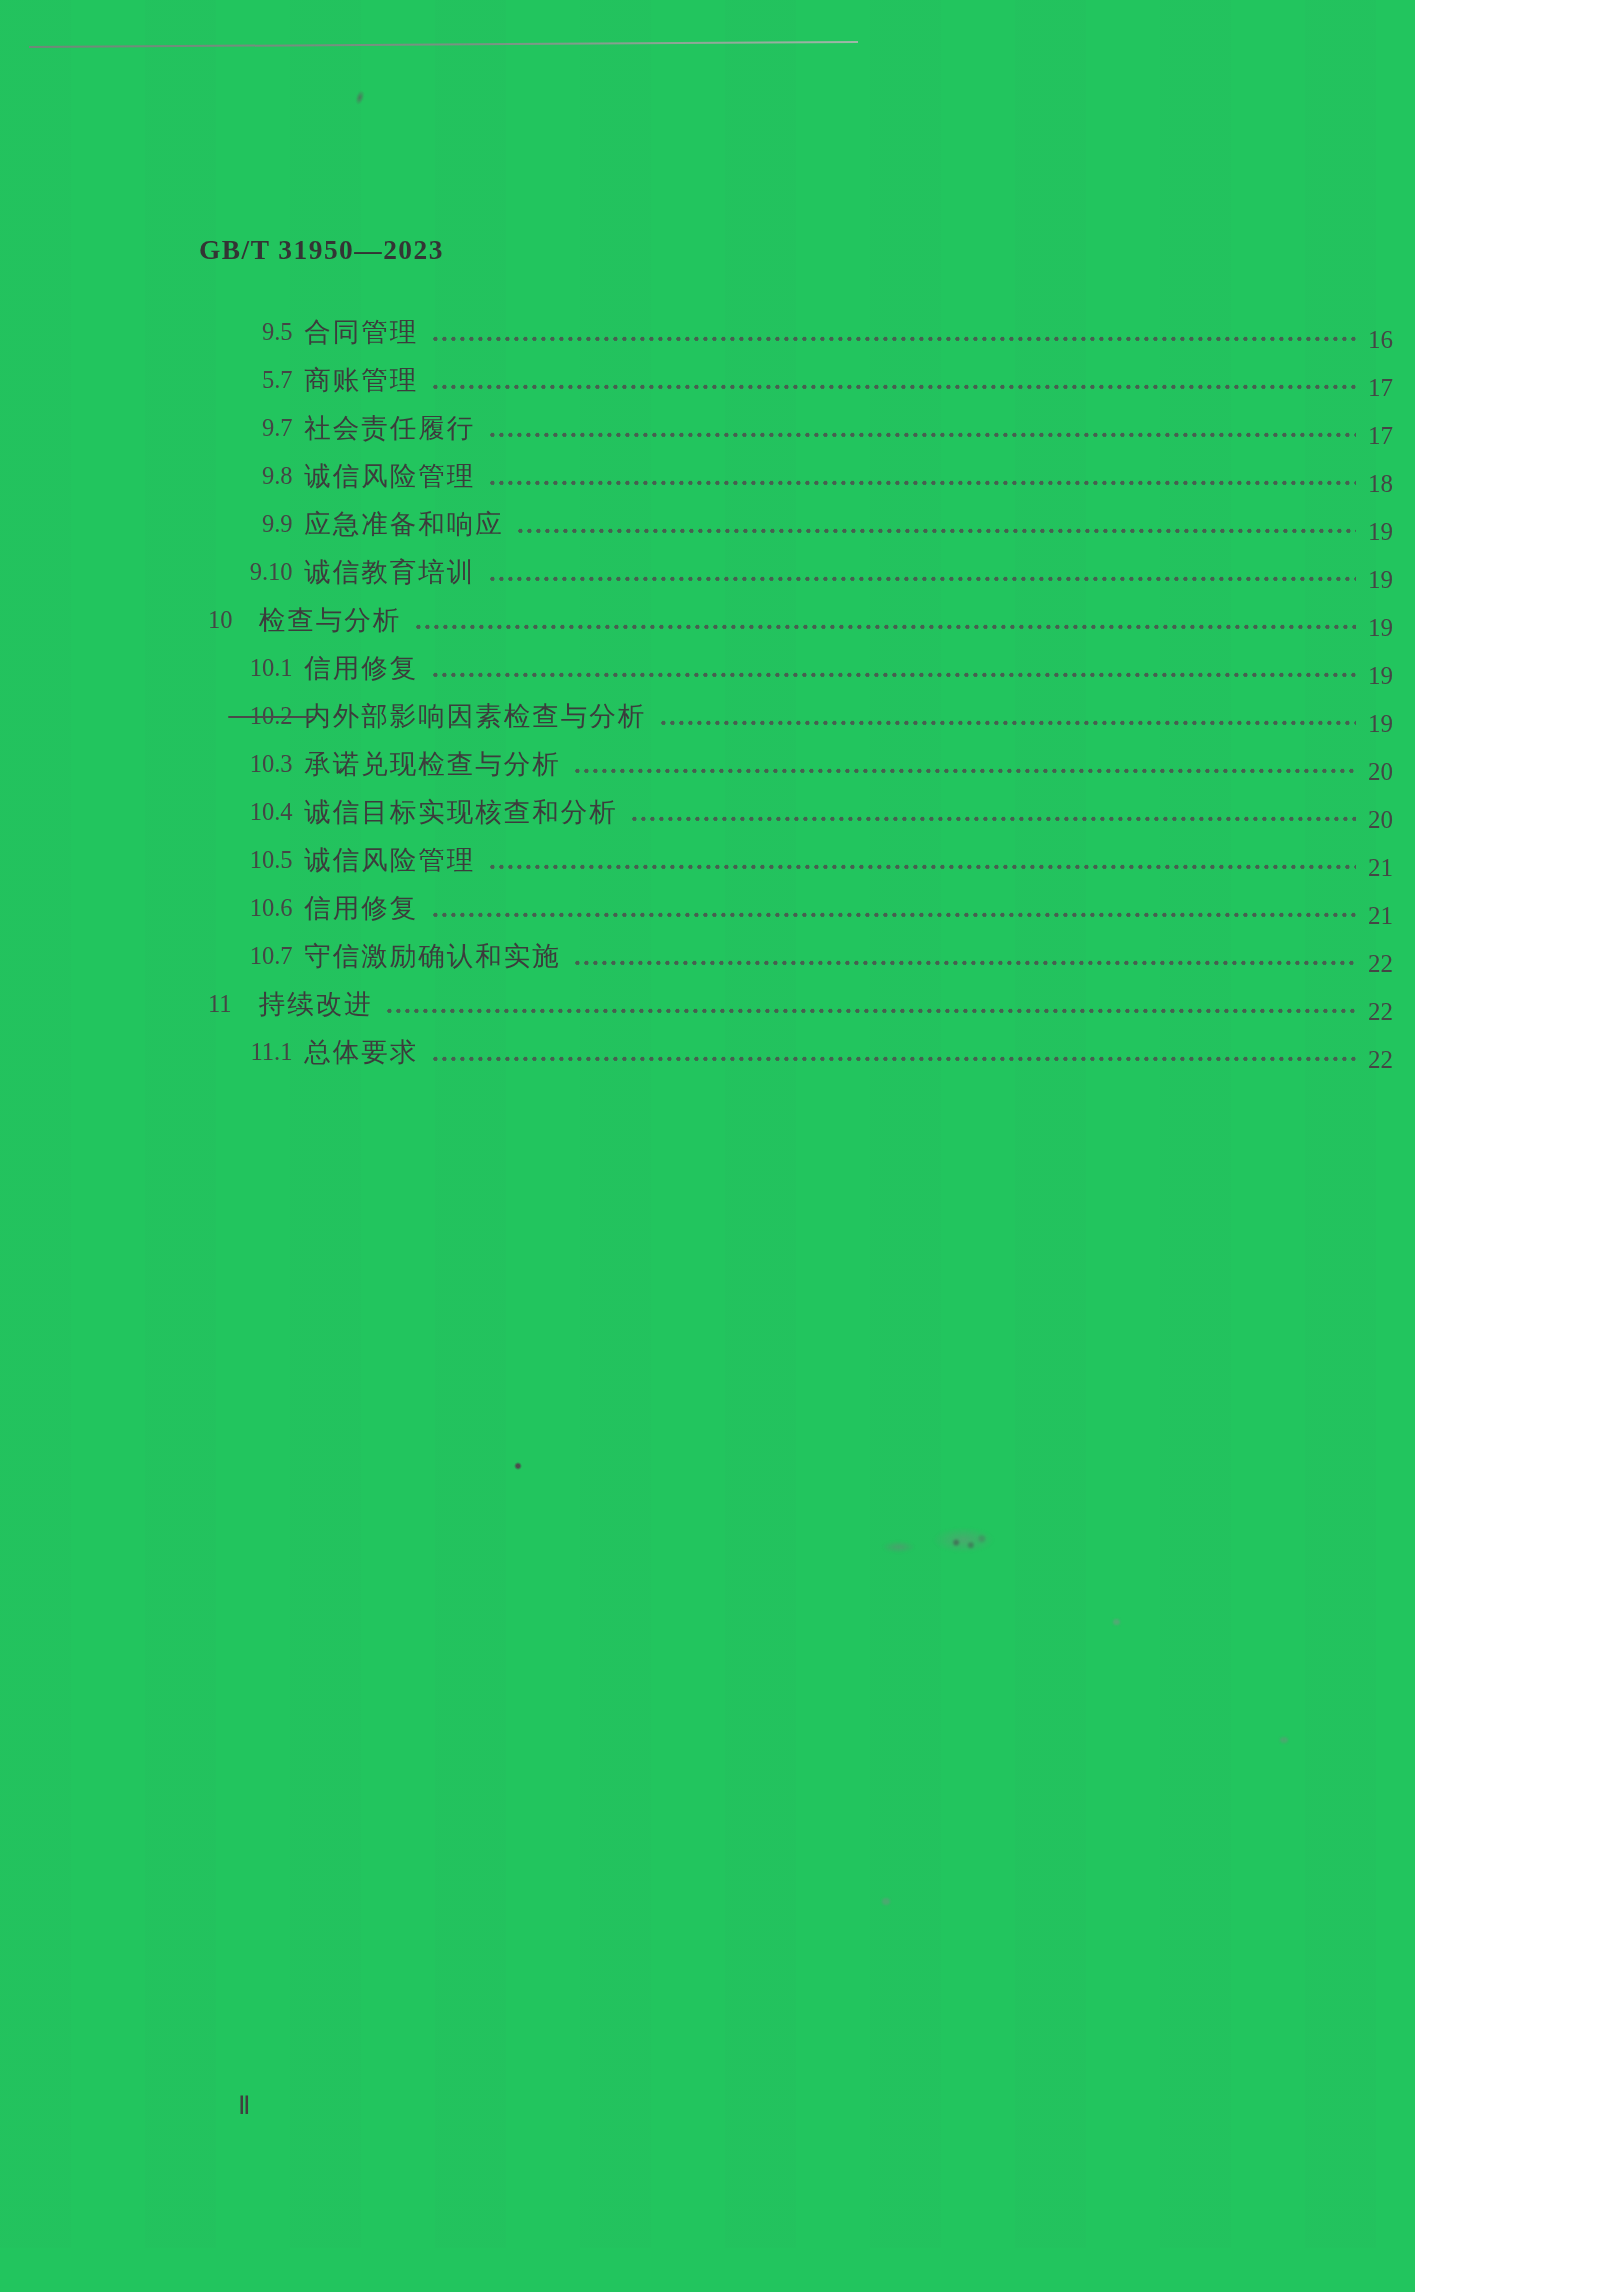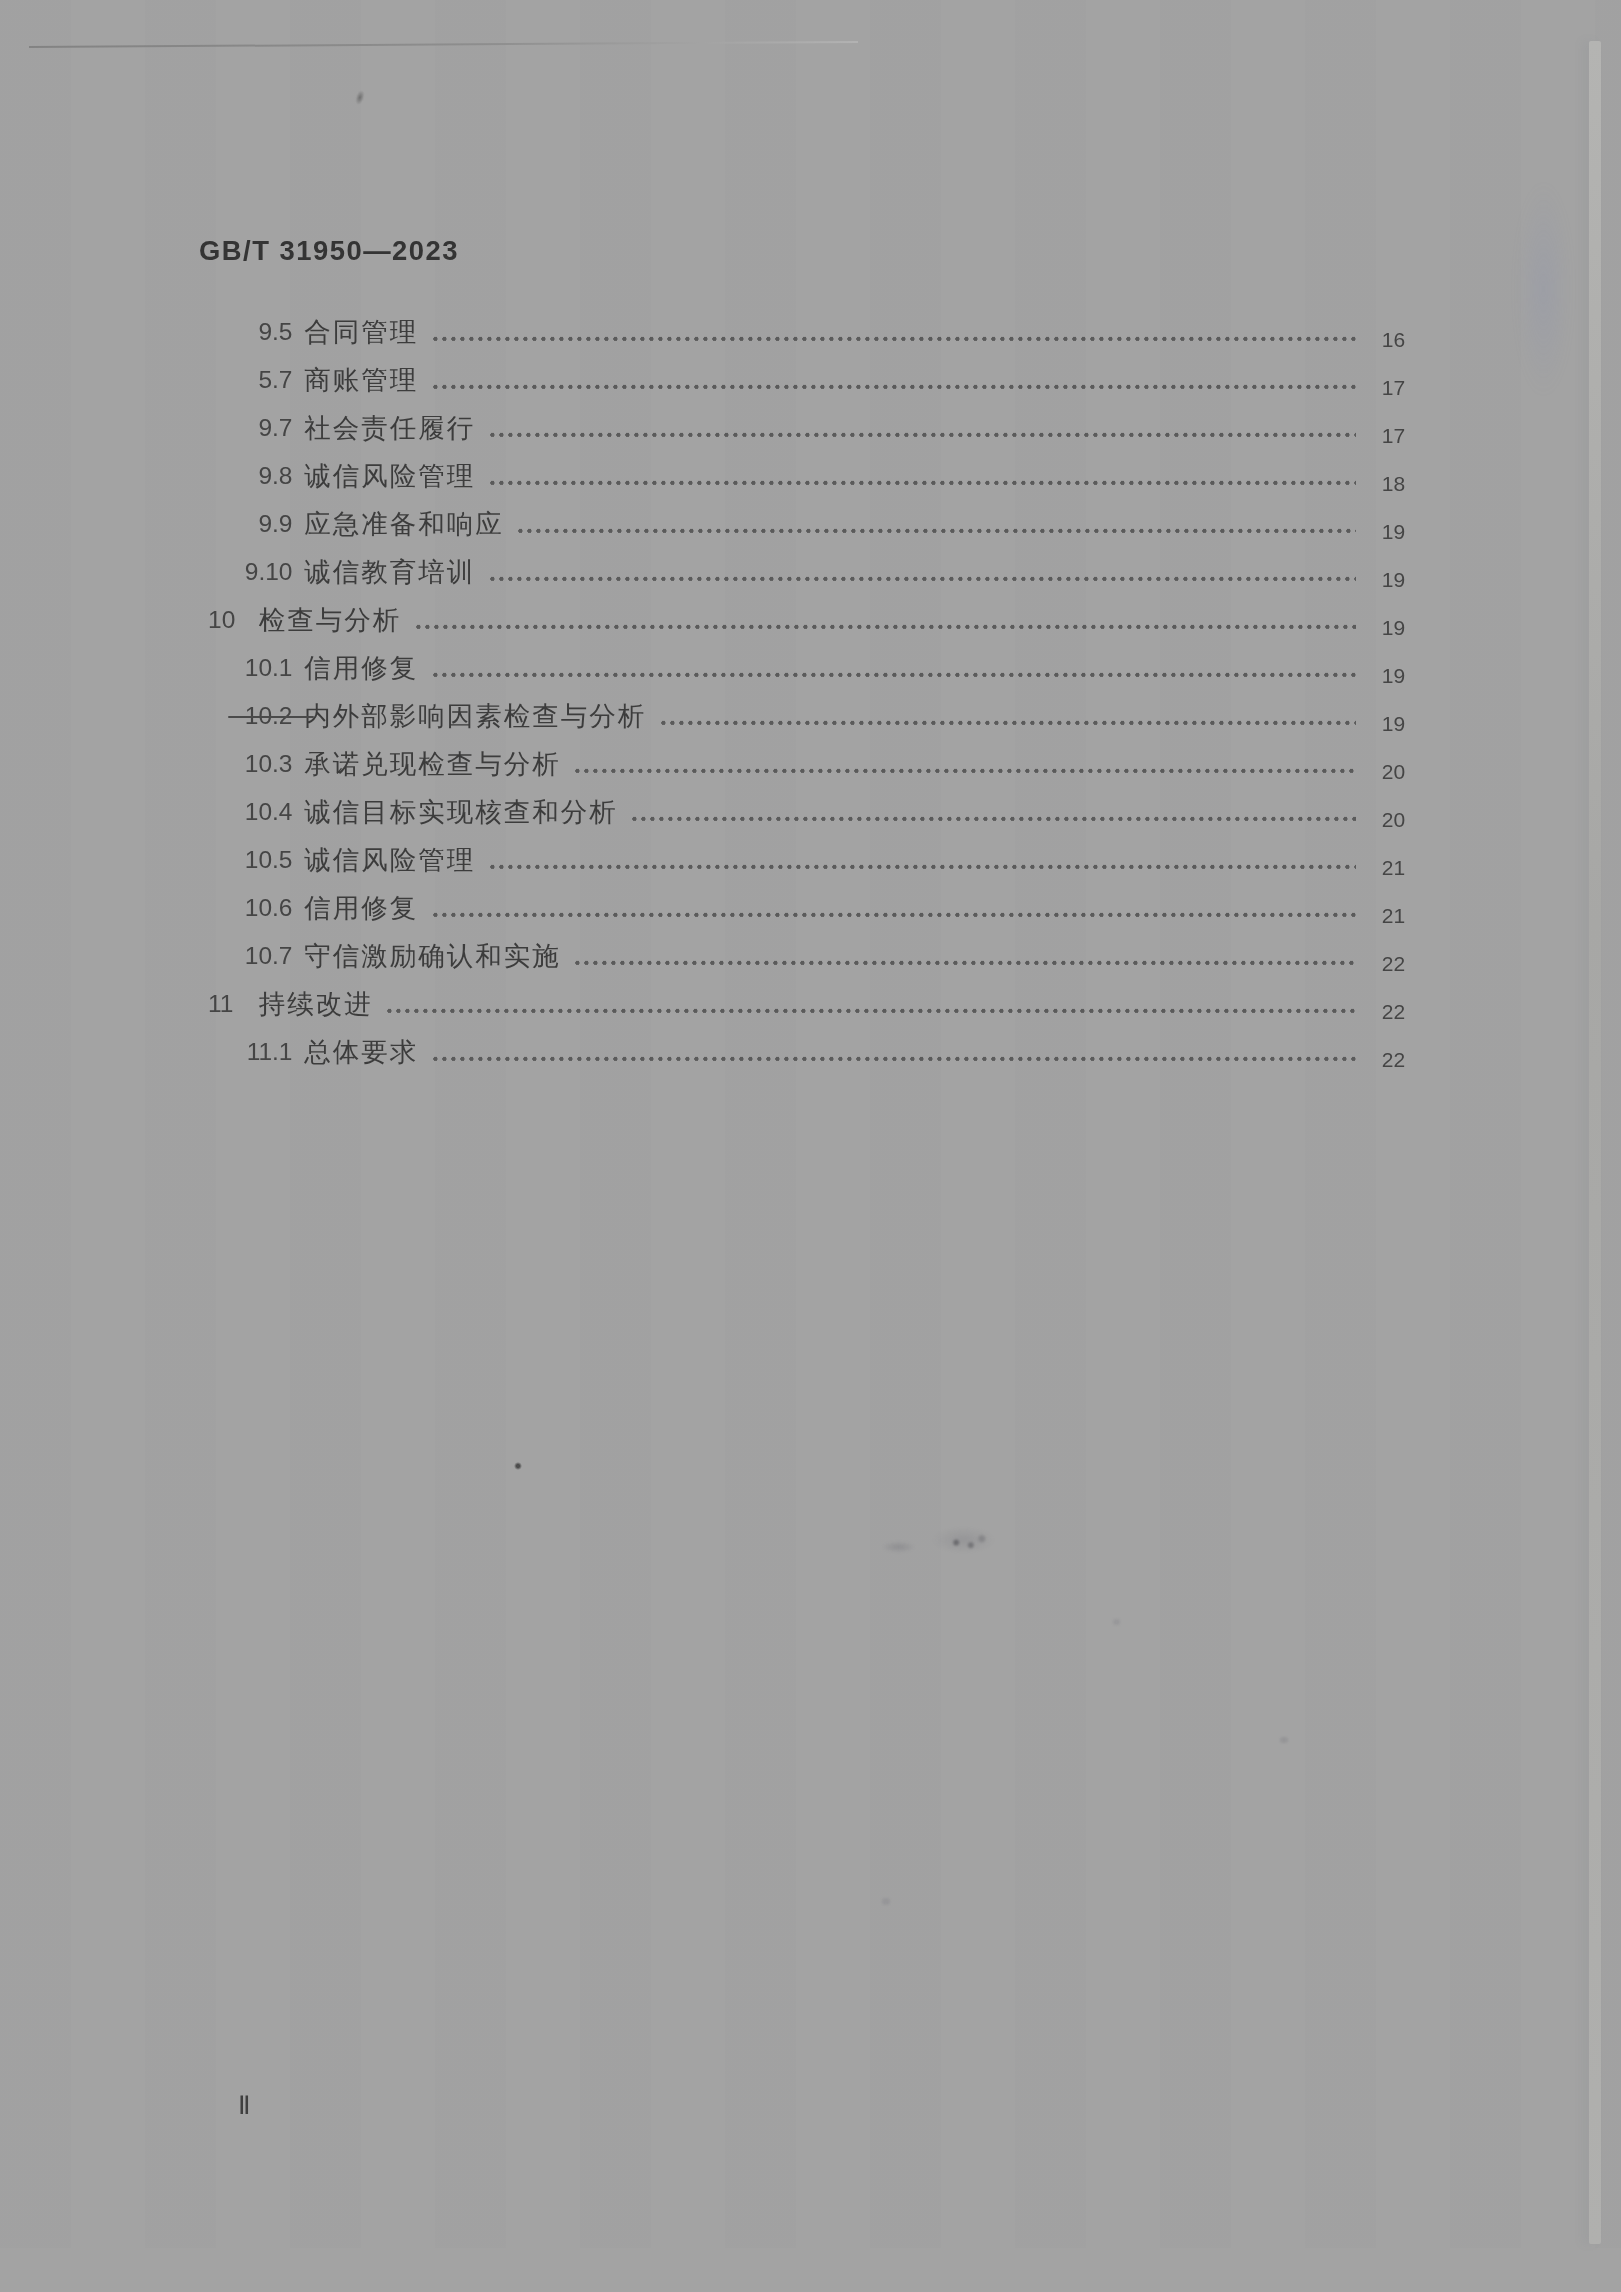--- a/index.html
+++ b/index.html
@@ -3,24 +3,24 @@
 <meta charset="utf-8">
 <style>
   :root{
     --ink:#3c3c3c;
     --dot:#4e4e4e;
     --bar:#adadab;
   }
   html,body{margin:0;padding:0;background:#ffffff;}
   .scan{
     position:relative;
-    width:1621px;height:2293px;
-    background:#a3a3a3;
+    width:1415px;height:2293px;
+    background:#22c55e;
     overflow:hidden;
-    font-family:Liberation Sans, sans-serif;
+    font-family:Liberation Serif, serif;
     color:var(--ink);
   }
   
   .band{
     position:absolute;left:0;top:0;width:1621px;height:2248px;
     background:repeating-linear-gradient(90deg,
       rgba(70,70,85,0.018) 0px, rgba(70,70,85,0.018) 71px,
       rgba(70,70,85,0) 71px, rgba(70,70,85,0) 145px);
     pointer-events:none;
   }
@@ -60,21 +60,21 @@
     background:#4a4a4a;border-radius:2px;
   }
   .label{flex:none;font-size:26.5px;letter-spacing:2px;color:var(--ink);}
   .dots{
     flex:1 1 auto;height:7.8px;margin:0 11.8px 0 13.7px;
     transform:translateY(6.9px);
     background-image:radial-gradient(circle at 3.4px 3.9px,var(--dot) 1.9px,rgba(0,0,0,0) 2.4px);
     background-size:9px 7.8px;background-repeat:repeat-x;
     opacity:.85;min-width:19.6px;
   }
-  .pg{flex:none;width:51px;text-align:center;font-size:21px;color:#454545;margin-top:16px;}
+  .pg{flex:none;width:51px;text-align:left;font-size:25px;color:#454545;margin-top:16px;}
   
   .folio{position:absolute;left:238px;top:2090px;font-size:25.5px;color:#3f3f3f;letter-spacing:1px;}
   
   .speck{position:absolute;border-radius:50%;pointer-events:none;}
   .sp-comma{left:356px;top:90px;width:7.8px;height:14.7px;
     background:radial-gradient(closest-side,#5c5c5c,rgba(90,90,90,0));
     transform:rotate(18deg);filter:blur(0.6px);opacity:.75;}
   .sp-dot{left:514px;top:1462px;width:7.8px;height:7.8px;
     background:radial-gradient(closest-side,#4d4d4d 40%,rgba(80,80,80,0));filter:blur(0.4px);}
   .sp-smear-a{left:882px;top:1541px;width:33px;height:11.8px;border-radius:40%;

